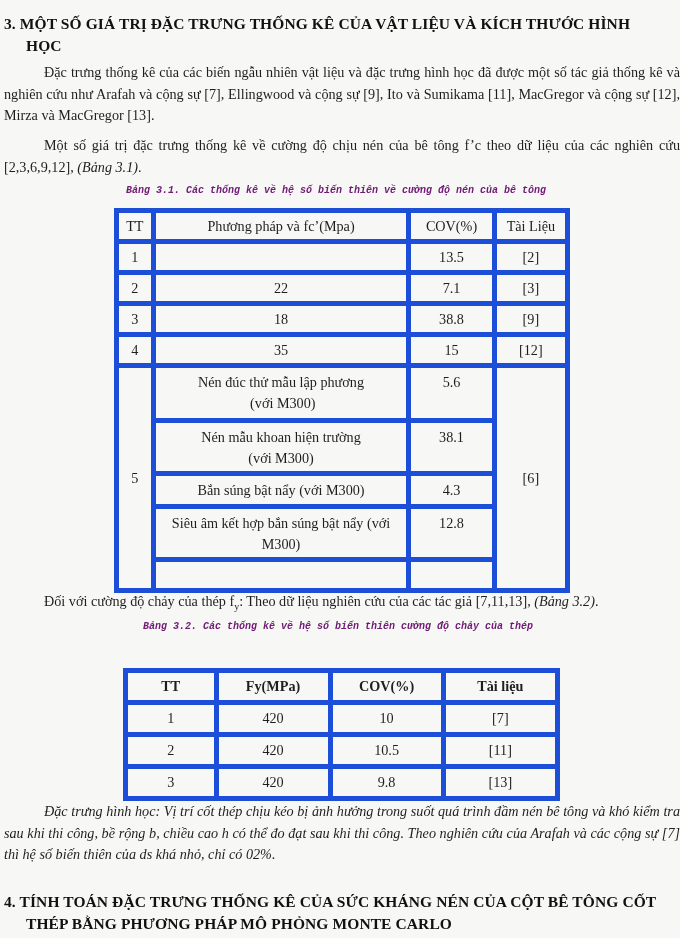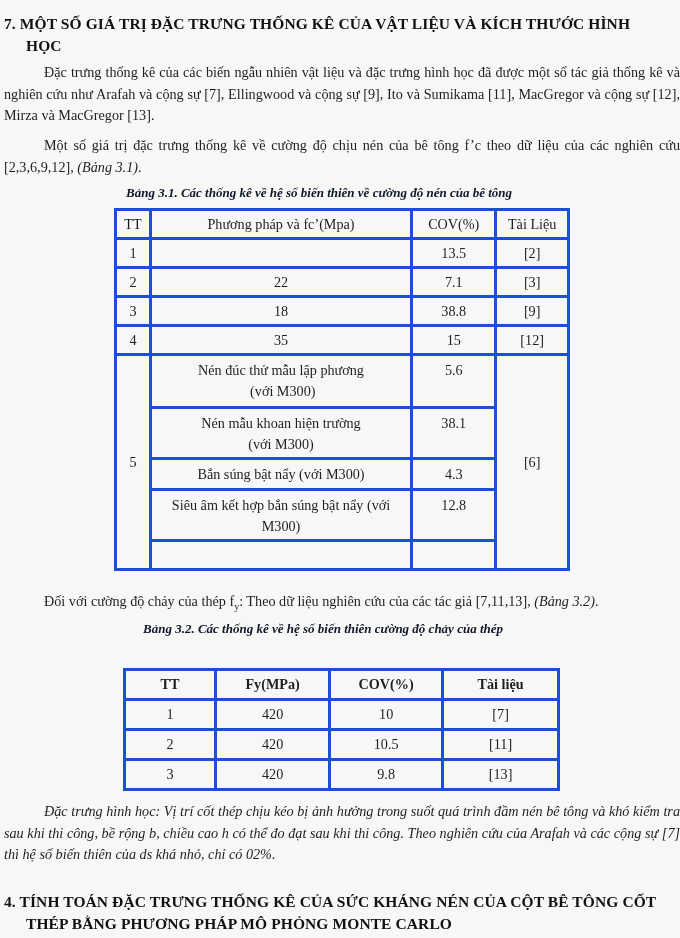--- a/index.html
+++ b/index.html
@@ -15,40 +15,41 @@
       font-weight: bold; font-size: 15.5px; line-height: 22px;
       letter-spacing: 0.1px; color: #111;
     }
     .heading .line2 { display: block; padding-left: 22px; }
     .para {
       font-size: 14.2px; line-height: 21.5px; text-align: justify; color: #1e1e1e;
     }
     .indent { text-indent: 40px; }
     .ital { font-style: italic; }
     .caption {
-      font-weight: bold; font-style: italic; font-size: 13px; color: #0f172a;
+      font-weight: bold; font-style: italic; font-size: 10px; color: #701a75;
       white-space: nowrap;
+      font-family: Liberation Mono, monospace;
     }
     table { border-collapse: collapse; font-size: 14.2px; color: #1e1e1e; }
-    td, th { border: 3px solid #1d4ed8; padding: 0 6px; }
+    td, th { border: 5px solid #1d4ed8; padding: 0 6px; }
     #t1 td { height: 26px; }
     #t1 .c-tt { width: 20px; text-align: center; }
     #t1 .c-m { width: 254px; text-align: center; }
     #t1 .c-m.center { text-align: center; }
     #t1 .c-cov { width: 70px; text-align: center; }
     #t1 .c-ref { width: 59px; text-align: center; }
     #t1 .top { vertical-align: top; padding-top: 4px; line-height: 21px; }
     #t2 th { font-weight: bold; height: 27px; text-align: center; }
     #t2 td { height: 27px; text-align: center; }
   </style>
 </head>
 <body>
 
 <div class="abs heading" style="left:4px; top:13px; width:700px; white-space:nowrap;">
-  <span>7. MỘT SỐ GIÁ TRỊ ĐẶC TRƯNG THỐNG KÊ CỦA VẬT LIỆU VÀ KÍCH THƯỚC HÌNH</span>
+  <span>3. MỘT SỐ GIÁ TRỊ ĐẶC TRƯNG THỐNG KÊ CỦA VẬT LIỆU VÀ KÍCH THƯỚC HÌNH</span>
   <span class="line2">HỌC</span>
 </div>
 
 <div class="abs para indent" style="left:4px; top:62px; width:676px;">Đặc trưng thống kê của các biến ngẫu nhiên vật liệu và đặc trưng hình học đã được một số tác giả thống kê và nghiên cứu như Arafah và cộng sự [7], Ellingwood và cộng sự [9], Ito và Sumikama [11], MacGregor và cộng sự [12], Mirza và MacGregor [13].</div>
 
 <div class="abs para indent" style="left:4px; top:135px; width:676px;">
   <span>Một số giá trị đặc trưng thống kê về cường độ chịu nén của bê tông f’c theo dữ liệu của các nghiên cứu  [2,3,6,9,12], </span><span class="ital">(Bảng 3.1)</span><span>.</span>
 </div>
 
 <div class="abs caption" style="left:126px; top:185px;">Bảng 3.1. Các thống kê về hệ số biến thiên về cường độ nén của bê tông</div>

